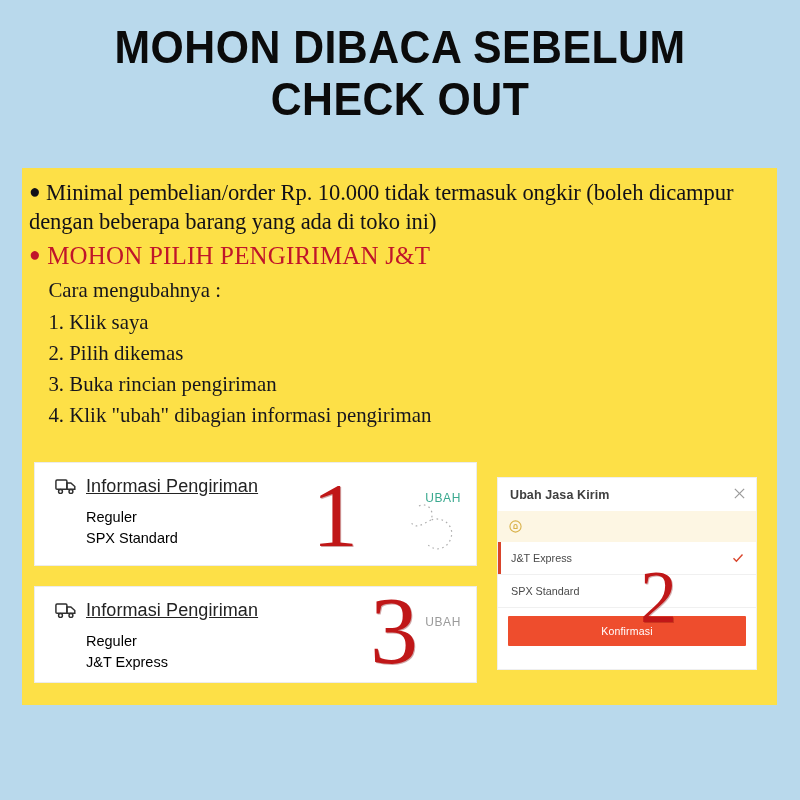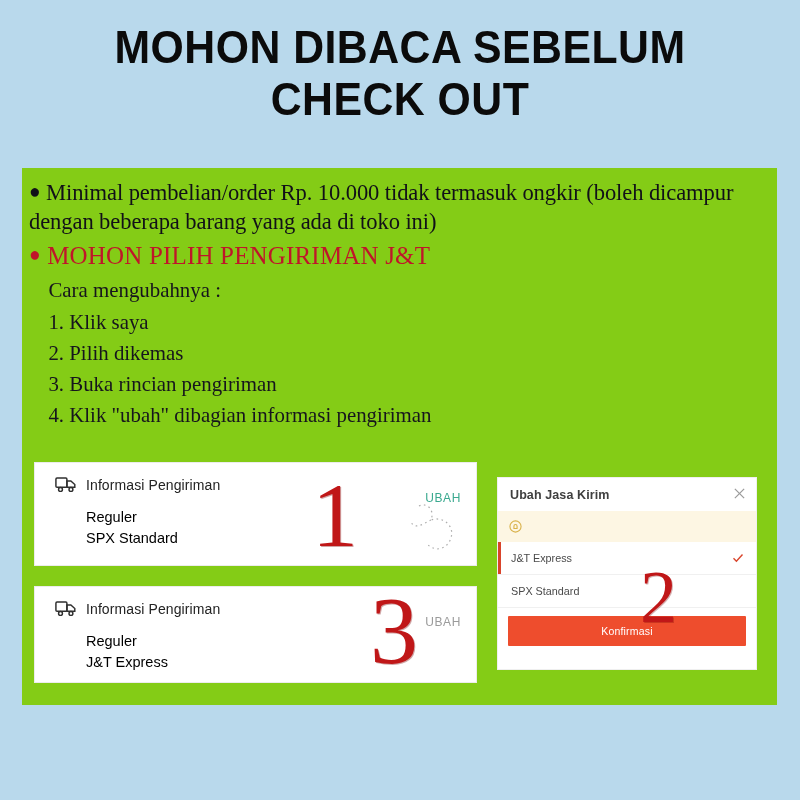--- a/index.html
+++ b/index.html
@@ -22,21 +22,21 @@
     line-height:1.12;
     letter-spacing:0.5px;
     transform:scaleX(0.93);
   }
   .title-line{display:block;white-space:nowrap;}
 
   
   .panel{
     position:absolute;
     left:22px;top:168px;width:755px;height:537px;
-    background:#84cc16;
+    background:#fde047;
   }
 
   
   .copy{
     position:absolute;left:7px;top:10px;right:8px;
     font-family:"Liberation Serif", serif;
     color:#111018;
   }
   .bullet-para{
     font-size:23.5px;
@@ -76,22 +76,23 @@
   }
   #card1{left:34px;top:462px;width:443px;height:104px;}
   #card2{left:34px;top:586px;width:443px;height:97px;}
 
   .card-row{
     position:absolute;left:20px;top:13px;right:14px;
     display:flex;align-items:center;
   }
   .truck-icon{width:22px;height:17px;flex:0 0 auto;margin-right:9px;color:#2f2f2f;}
   .card-title{
-    font-size:14px;color:#232323;letter-spacing:0.1px;
+    font-size:18px;color:#232323;letter-spacing:0.1px;
     white-space:nowrap;
+    text-decoration:underline;
   }
   .ubah{
     position:absolute;right:15px;top:28px;
     font-size:12px;letter-spacing:0.6px;
   }
   .ubah-active{color:#3aa98f;}
   .ubah-muted{color:#9b9b9b;}
   .card-sub{
     position:absolute;left:51px;top:44px;
     font-size:14.5px;line-height:1.42;color:#000000;

